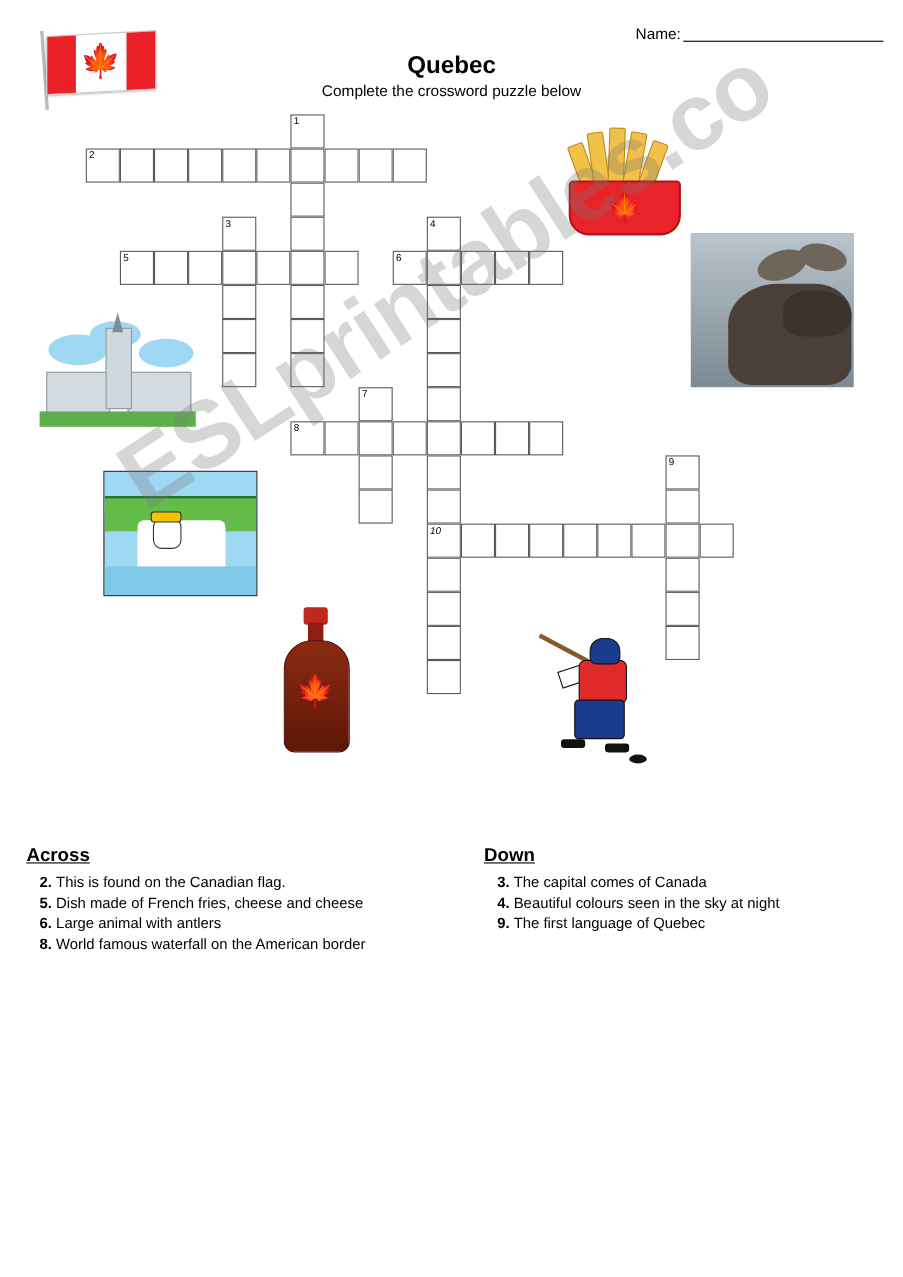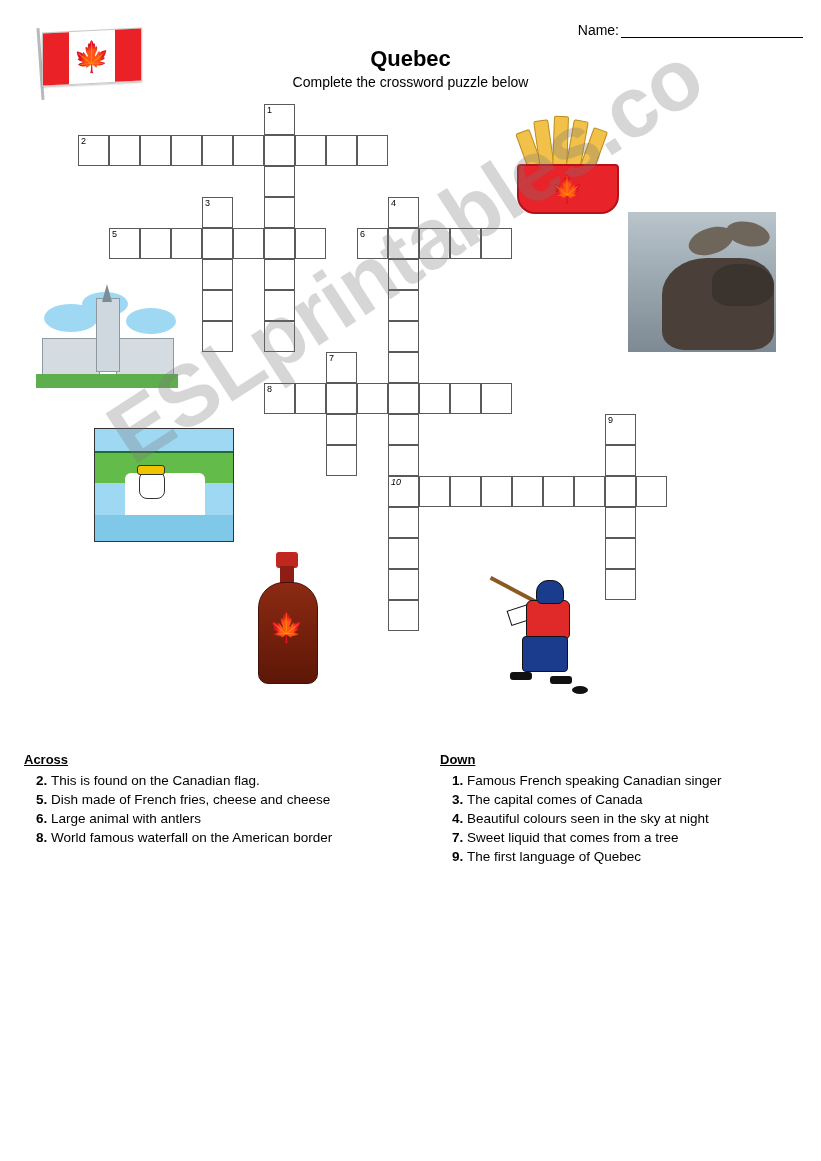--- a/index.html
+++ b/index.html
@@ -226,24 +226,25 @@
     transform-origin: left top;
     white-space: nowrap;
     letter-spacing: -1px;
     pointer-events: none;
   }
 
   
   .clues-across { position: absolute; left: 24px; top: 752px; width: 400px; }
   .clues-down { position: absolute; left: 440px; top: 752px; width: 370px; }
   .clue-heading {
-    font-size: 13px;
+    font-size: 17px;
     font-weight: bold;
     text-decoration: underline;
     margin-bottom: 4px;
+    margin-top: 16px;
   }
   .clue-list { list-style: none; margin: 0; padding: 0; }
   .clue-item {
     font-size: 13.5px;
     line-height: 19px;
     padding-left: 18px;
     text-indent: -6px;
     white-space: nowrap;
   }
   .clue-num { font-weight: bold; }
@@ -427,21 +428,19 @@
         <li class="clue-item"><span class="clue-num">2. </span><span>This is found on the Canadian flag.</span></li>
         <li class="clue-item"><span class="clue-num">5. </span><span>Dish made of French fries, cheese and cheese</span></li>
         <li class="clue-item"><span class="clue-num">6. </span><span>Large animal with antlers</span></li>
         <li class="clue-item"><span class="clue-num">8. </span><span>World famous waterfall on the American border</span></li>
       </ul>
   </div>
 
   <div class="clues-down">
     <div class="clue-heading">Down</div>
     <ul class="clue-list" id="down-list">
-        <li class="clue-item"><span class="clue-num">1. </span><span>Famous French speaking Canadian singer</span></li>
         <li class="clue-item"><span class="clue-num">3. </span><span>The capital comes of Canada</span></li>
         <li class="clue-item"><span class="clue-num">4. </span><span>Beautiful colours seen in the sky at night</span></li>
-        <li class="clue-item"><span class="clue-num">7. </span><span>Sweet liquid that comes from a tree</span></li>
         <li class="clue-item"><span class="clue-num">9. </span><span>The first language of Quebec</span></li>
       </ul>
   </div>
 
 </div>
 
 </body></html>

